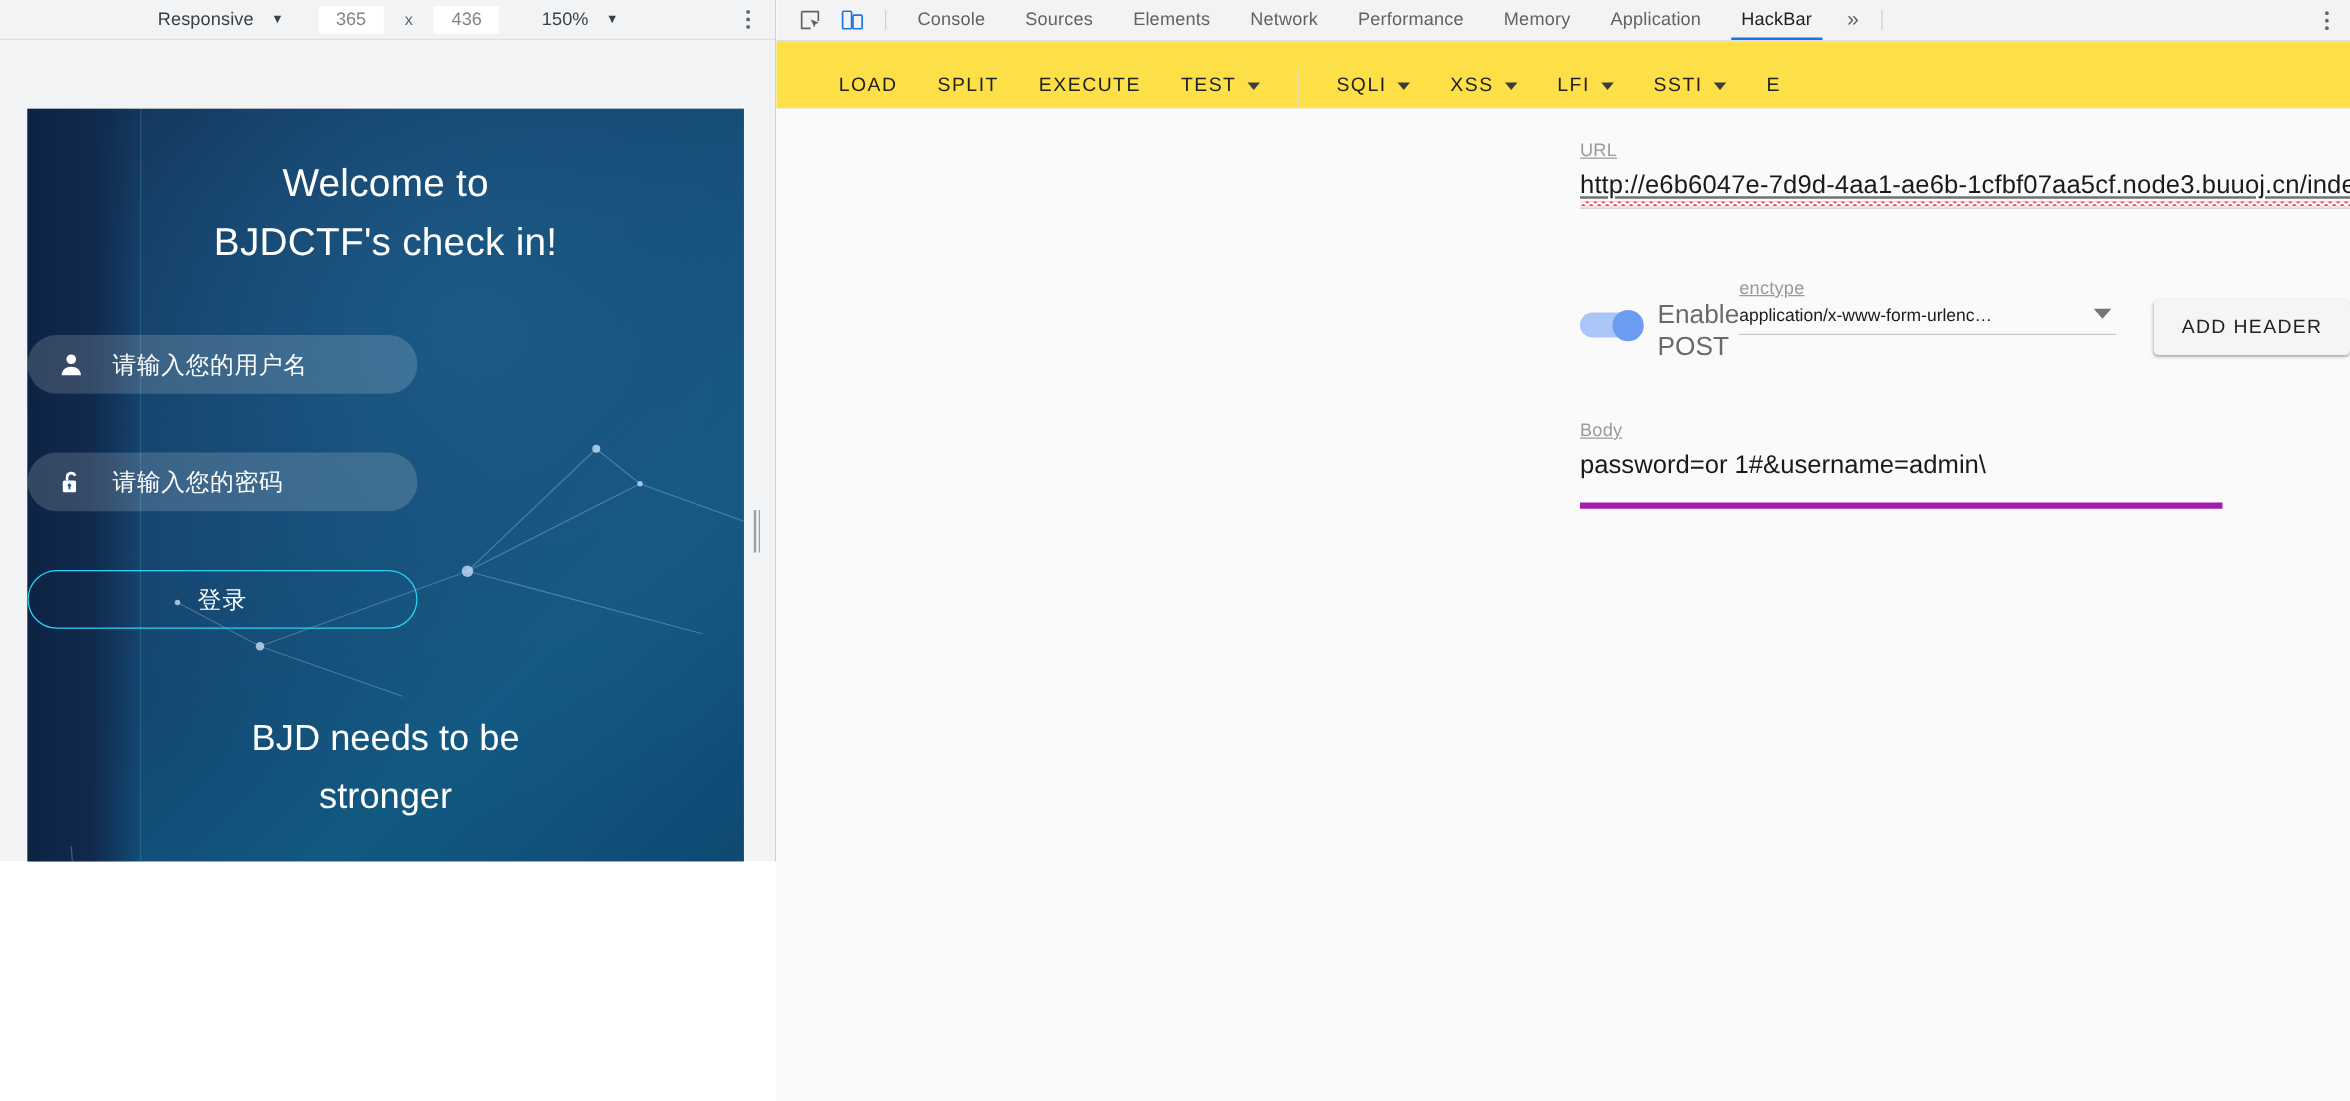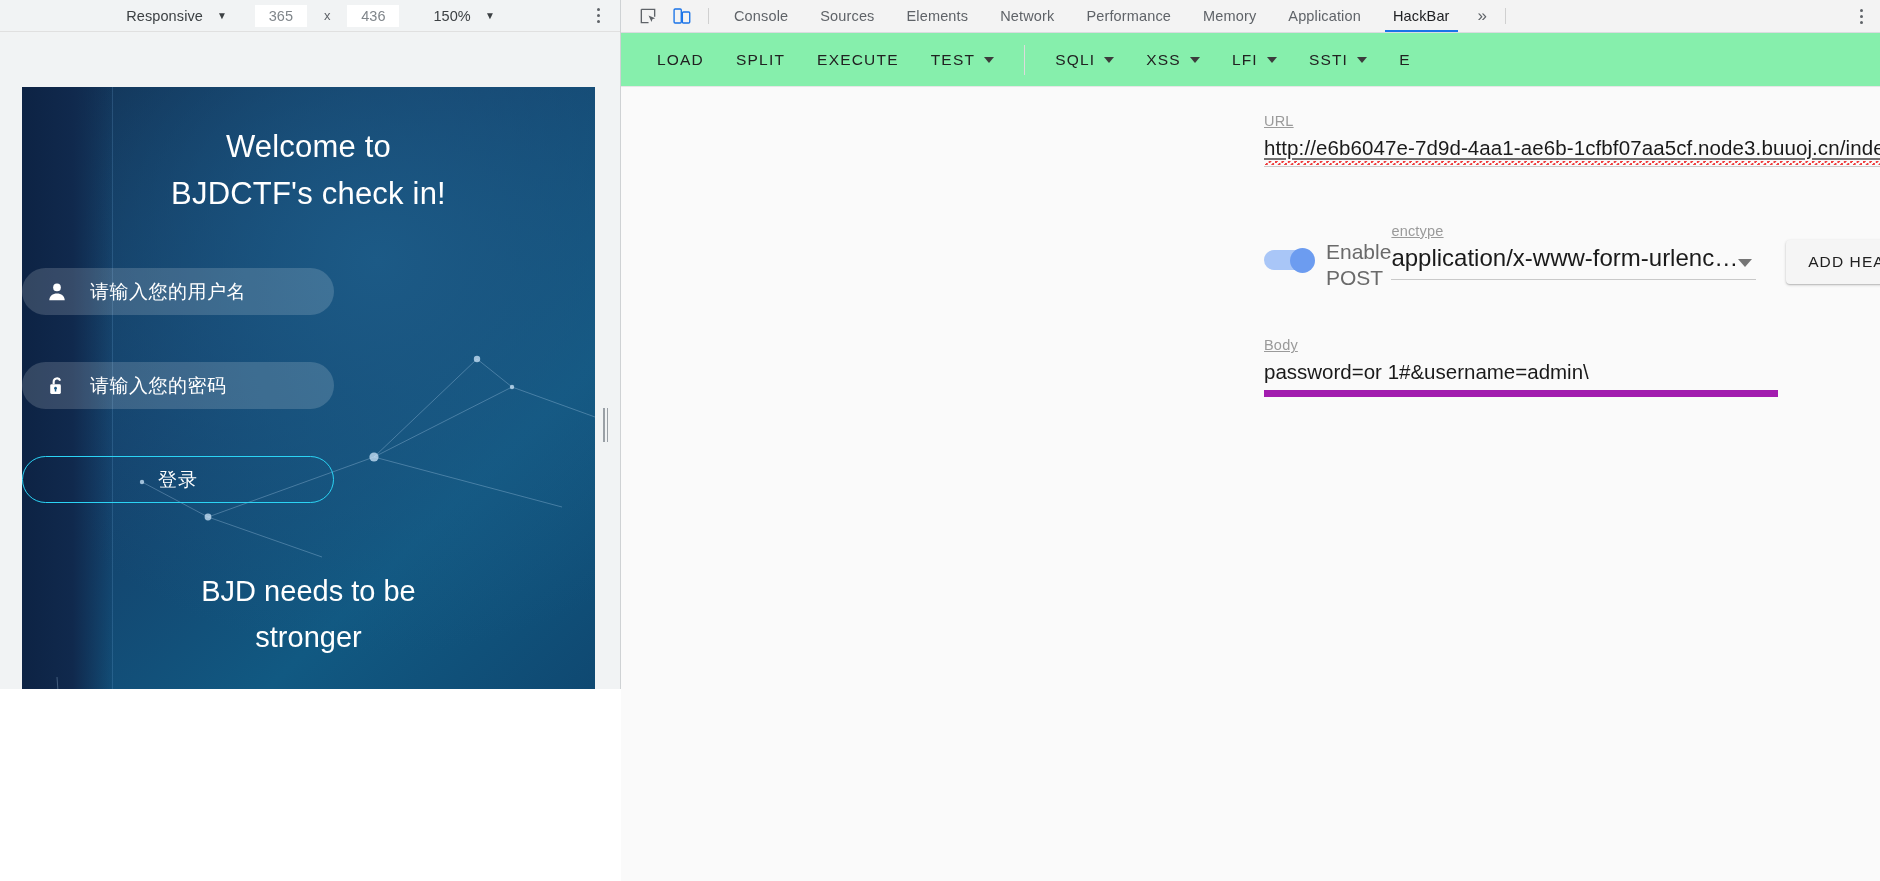--- a/index.html
+++ b/index.html
@@ -197,23 +197,23 @@
     margin-left: auto;
     width: 38px; display: flex; flex-direction: column;
     align-items: center; justify-content: center; gap: 3px; cursor: pointer;
   }
   #tabbar-kebab i { width: 3px; height: 3px; border-radius: 50%; background: #5f6368; display: block; }
   #tabbar-kebab-sep { width: 1px; background: #d0d0d0; margin: 8px 0 8px 6px; }
 
   
   #hb-actions {
     height: 54px;
-    background: #86efac;
-    display: flex; align-items: center;
-    padding-left: 20px;
+    background: #fde047;
+    display: flex; align-items: flex-end;
+    padding-left: 34px;
     border-bottom: 1px solid #e6e6e6;
   }
   .hb-btn {
     font-size: 15.5px; letter-spacing: 1.2px;
     color: #212121; background: transparent; border: none;
     padding: 8px 16px; cursor: pointer; white-space: nowrap;
     font-family: "Liberation Sans", sans-serif;
     display: flex; align-items: center; gap: 9px;
   }
   .hb-caret {
@@ -285,21 +285,21 @@
     width: 72px; margin-top: 16px; margin-left: 4px;
     font-family: "Liberation Sans", sans-serif;
   }
   #enctype-group { margin-left: 0; margin-top: 0; width: 394px; }
   #enctype-row {
     display: flex; align-items: flex-end; justify-content: space-between;
     border-bottom: 1px solid #c9c9c9;
     padding-bottom: 7px; margin-top: 5px;
   }
   #enctype-value {
-    font-size: 24px; color: #1a1a1a; white-space: nowrap;
+    font-size: 14px; color: #1a1a1a; white-space: nowrap;
     font-family: "Liberation Sans", sans-serif;
   }
   .sel-caret {
     width: 0; height: 0;
     border-left: 7px solid transparent;
     border-right: 7px solid transparent;
     border-top: 8px solid #757575;
     margin-bottom: 5px; margin-right: 4px;
   }
   #add-header-btn {
@@ -308,22 +308,22 @@
     box-shadow: 0 1px 3px rgba(0,0,0,.22), 0 1px 1px rgba(0,0,0,.10);
     height: 44px; padding: 0 22px;
     font-size: 15.5px; letter-spacing: 1.1px; color: #212121;
     cursor: pointer; white-space: nowrap;
     font-family: "Liberation Sans", sans-serif;
   }
 
   
   #body-group { margin-top: 46px; padding-left: 643px; }
   #body-underline-wrap {
-    width: 514px; border-bottom: 7px solid #a21caf;
-    padding-bottom: 6px; margin-top: 7px;
+    width: 514px; border-bottom: 5px solid #a21caf;
+    padding-bottom: 18px; margin-top: 7px;
   }
   #body-value {
     font-size: 20.5px; color: #1a1a1a; white-space: nowrap;
     font-family: "Liberation Sans", sans-serif;
   }
 </style>
 </head>
 <body>
 
 <div id="root">

